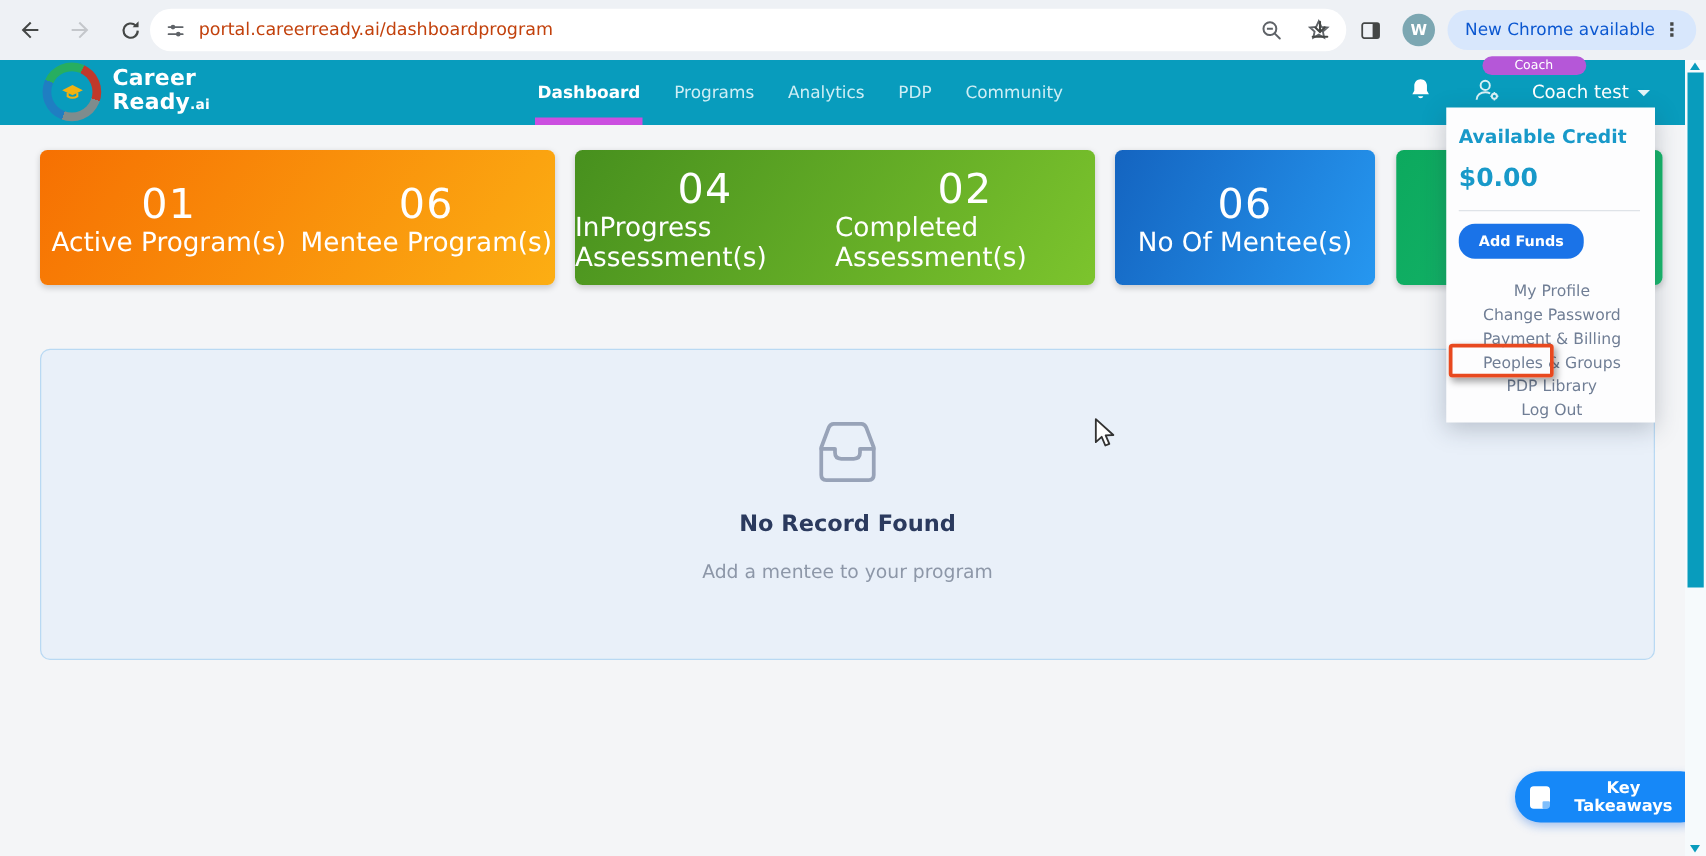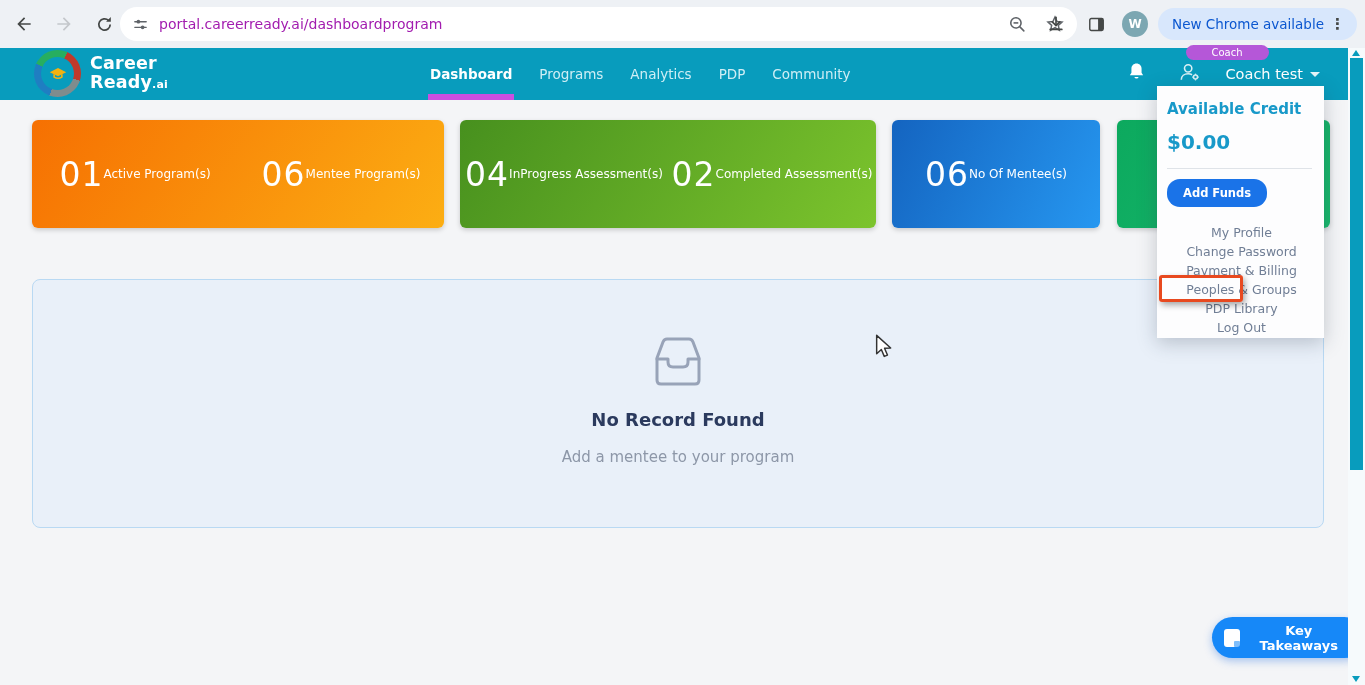--- a/index.html
+++ b/index.html
@@ -3,21 +3,21 @@
 <meta charset="utf-8">
 <style>
   * { margin:0; padding:0; box-sizing:border-box; }
   html,body { width:1365px; height:685px; overflow:hidden; }
   body { font-family:"DejaVu Sans","Liberation Sans",sans-serif; background:var(--page-bg); position:relative; }
 
   
   .chrome { position:absolute; left:0; top:0; width:1365px; height:48px; background:var(--chrome-bg); display:flex; align-items:center; }
   .nav-btn { width:32px; height:32px; border-radius:50%; display:flex; align-items:center; justify-content:center; margin-left:8px; cursor:pointer; }
   .omnibox { position:absolute; left:120px; top:7px; width:957px; height:34px; background:#fff; border-radius:17px; display:flex; align-items:center; padding:0 12px; }
-  .omnibox .url { font-size:14px; color:#a21caf; margin-left:10px; flex:1; }
+  .omnibox .url { font-size:14px; color:#c2410c; margin-left:10px; flex:1; }
   .chrome-right { position:absolute; right:0; top:0; height:48px; display:flex; align-items:center; }
   .avatar { width:26px; height:26px; border-radius:50%; background:#7ca7b2; color:#fff; font-size:12px; font-weight:700; display:flex; align-items:center; justify-content:center; margin:0 10px; }
   .update-pill { height:32px; background:#d8e7fc; border-radius:16px; display:flex; align-items:center; padding:0 6px 0 14px; margin-right:8px; cursor:pointer; }
   .update-pill span.lbl { color:#0b57d0; font-size:13.5px; }
   .kebab { color:#444746; font-size:15px; font-weight:700; padding:0 6px; letter-spacing:0; }
 
   
   .appbar { position:absolute; left:0; top:48px; width:1365px; height:52px; background:var(--teal); z-index:5; }
   .logo { position:absolute; left:34px; top:2px; display:flex; align-items:center; }
   .logo-mark { width:47px; height:47px; border-radius:50%; background:conic-gradient(from 200deg,#1f7ec2 0 95deg,#27ae60 95deg 185deg,#c0392b 185deg 268deg,#7f8c8d 268deg 360deg); display:flex; align-items:center; justify-content:center; }
@@ -30,23 +30,23 @@
   .mainnav .item.active::after { content:""; position:absolute; left:-2px; right:-2px; bottom:0; height:6px; background:var(--magenta); }
   .appbar-right { position:absolute; right:45px; top:0; height:52px; display:flex; align-items:center; }
   .bell { margin-right:32px; cursor:pointer; }
   .user-icon-wrap { position:relative; margin-right:24px; cursor:pointer; }
   .coach-badge { position:absolute; left:8px; top:-16px; background:var(--badge-purple); color:#fff; font-size:10px; padding:2px 26px; border-radius:9px; white-space:nowrap; }
   .user-name { color:#fff; font-size:14.5px; display:flex; align-items:center; gap:7px; cursor:pointer; }
   .caret { width:0; height:0; border-left:5px solid transparent; border-right:5px solid transparent; border-top:5px solid #e3f4f8; }
 
   
   .card { position:absolute; top:120px; height:108px; border-radius:6px; box-shadow:0 2px 5px rgba(0,0,0,.18); display:flex; color:#fff; z-index:1; }
-  .card .stat { flex:1; display:flex; flex-direction:row; align-items:center; justify-content:center; gap:0; }
+  .card .stat { flex:1; display:flex; flex-direction:column; align-items:center; justify-content:center; gap:0; }
   .card .val { font-size:33px; font-weight:400; letter-spacing:1px; }
-  .card .lab { font-size:12px; }
+  .card .lab { font-size:21px; }
   .card.c1 { left:32px;  width:412px; background:linear-gradient(125deg,var(--orange-from),var(--orange-to)); }
   .card.c2 { left:460px; width:416px; background:linear-gradient(125deg,var(--green-from),var(--green-to)); }
   .card.c3 { left:892px; width:208px; background:linear-gradient(115deg,var(--blue-from),var(--blue-to)); }
   .card.c4 { left:1117px; width:213px; background:linear-gradient(125deg,var(--emerald-from),var(--emerald-to)); }
 
   
   .panel { position:absolute; left:32px; top:279px; width:1292px; height:249px; background:var(--panel-bg); border:1px solid var(--panel-border); border-radius:8px; }
   .empty { position:absolute; left:0; right:0; top:55px; display:flex; flex-direction:column; align-items:center; }
   .empty-title { margin-top:18px; font-size:18px; font-weight:700; color:#2b3a5e; }
   .empty-sub { margin-top:18px; font-size:15px; color:#8d97a8; }

